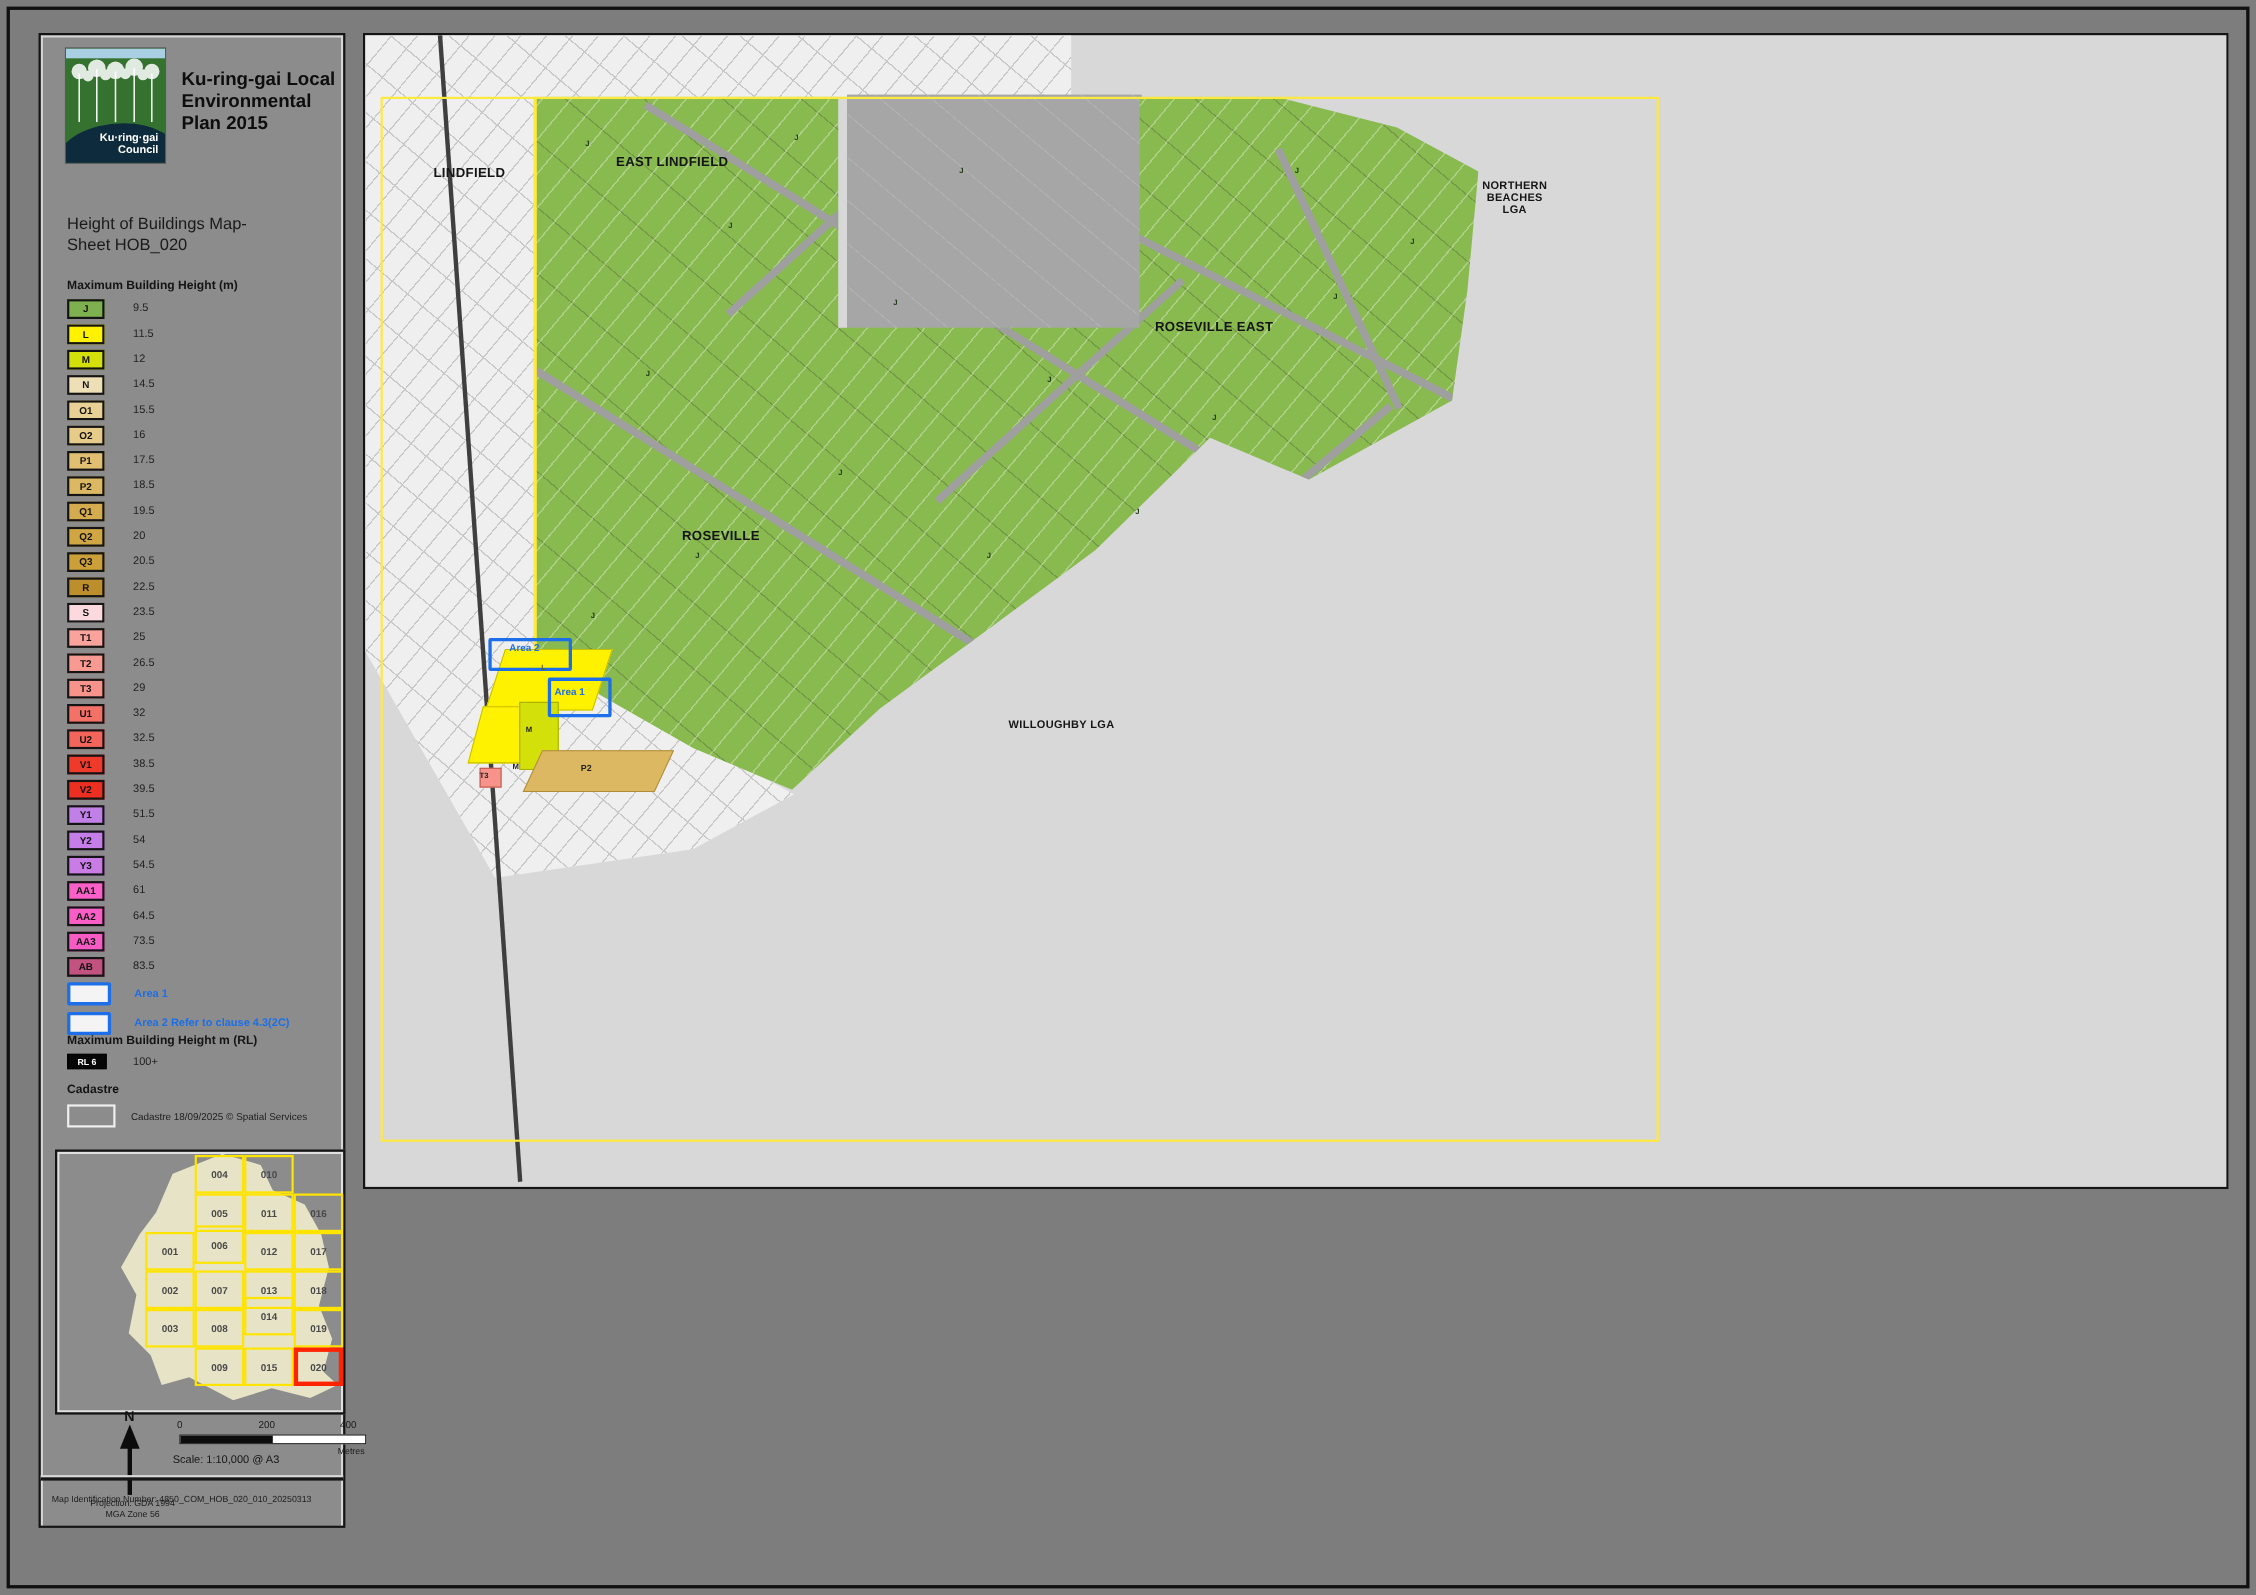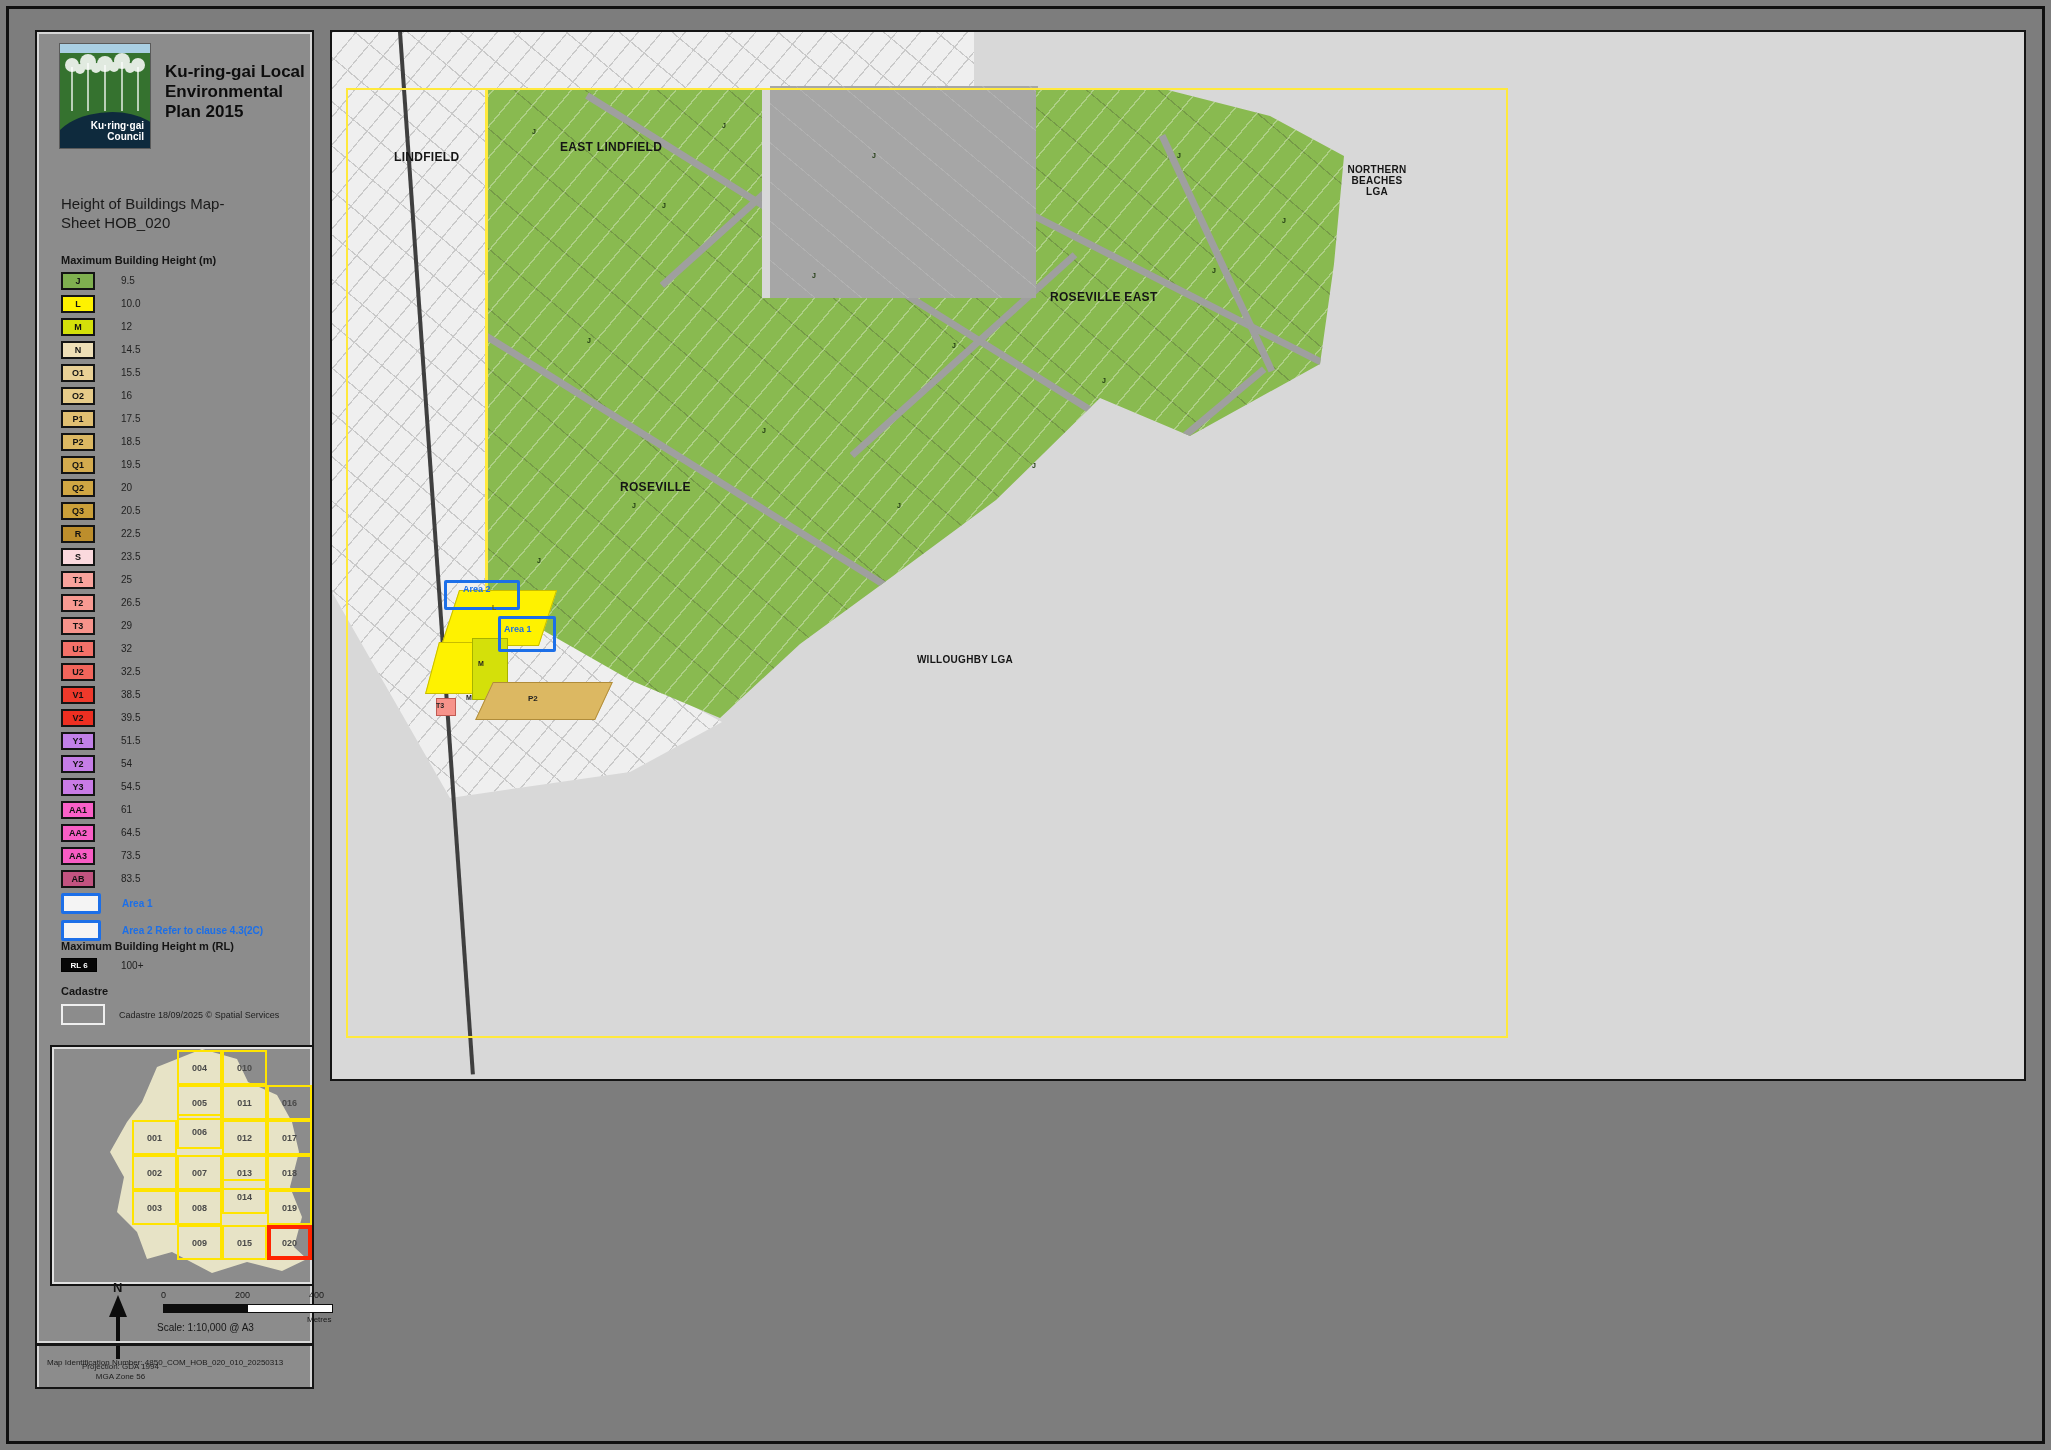--- a/index.html
+++ b/index.html
@@ -136,21 +136,21 @@
     </div>
 
     <div class="leg-head">Maximum Building Height (m)</div>
     <div id="legend-list">
         <div class="lrow">
           <div class="chip" style="background: rgb(127, 176, 79);">J</div>
           <div class="lval">9.5</div>
         </div>
         <div class="lrow">
           <div class="chip" style="background: rgb(254, 242, 0);">L</div>
-          <div class="lval">10.0</div>
+          <div class="lval">11.5</div>
         </div>
         <div class="lrow">
           <div class="chip" style="background: rgb(212, 224, 10);">M</div>
           <div class="lval">12</div>
         </div>
         <div class="lrow">
           <div class="chip" style="background: rgb(238, 223, 183);">N</div>
           <div class="lval">14.5</div>
         </div>
         <div class="lrow">

